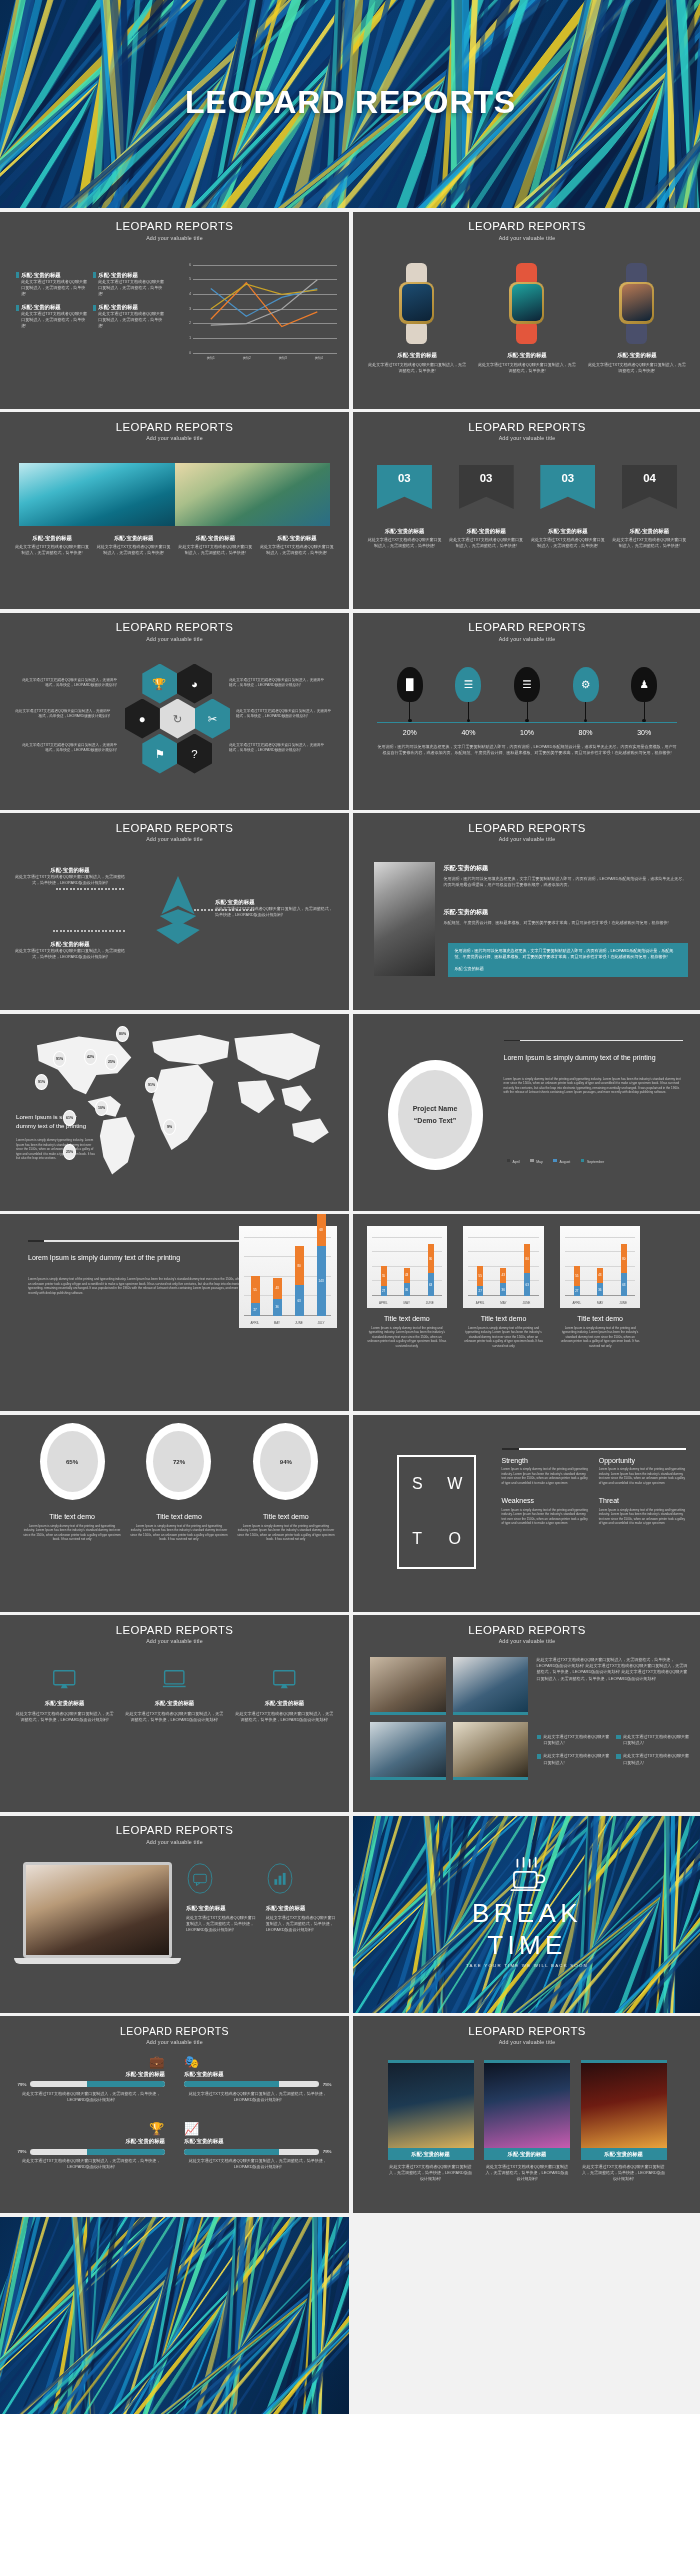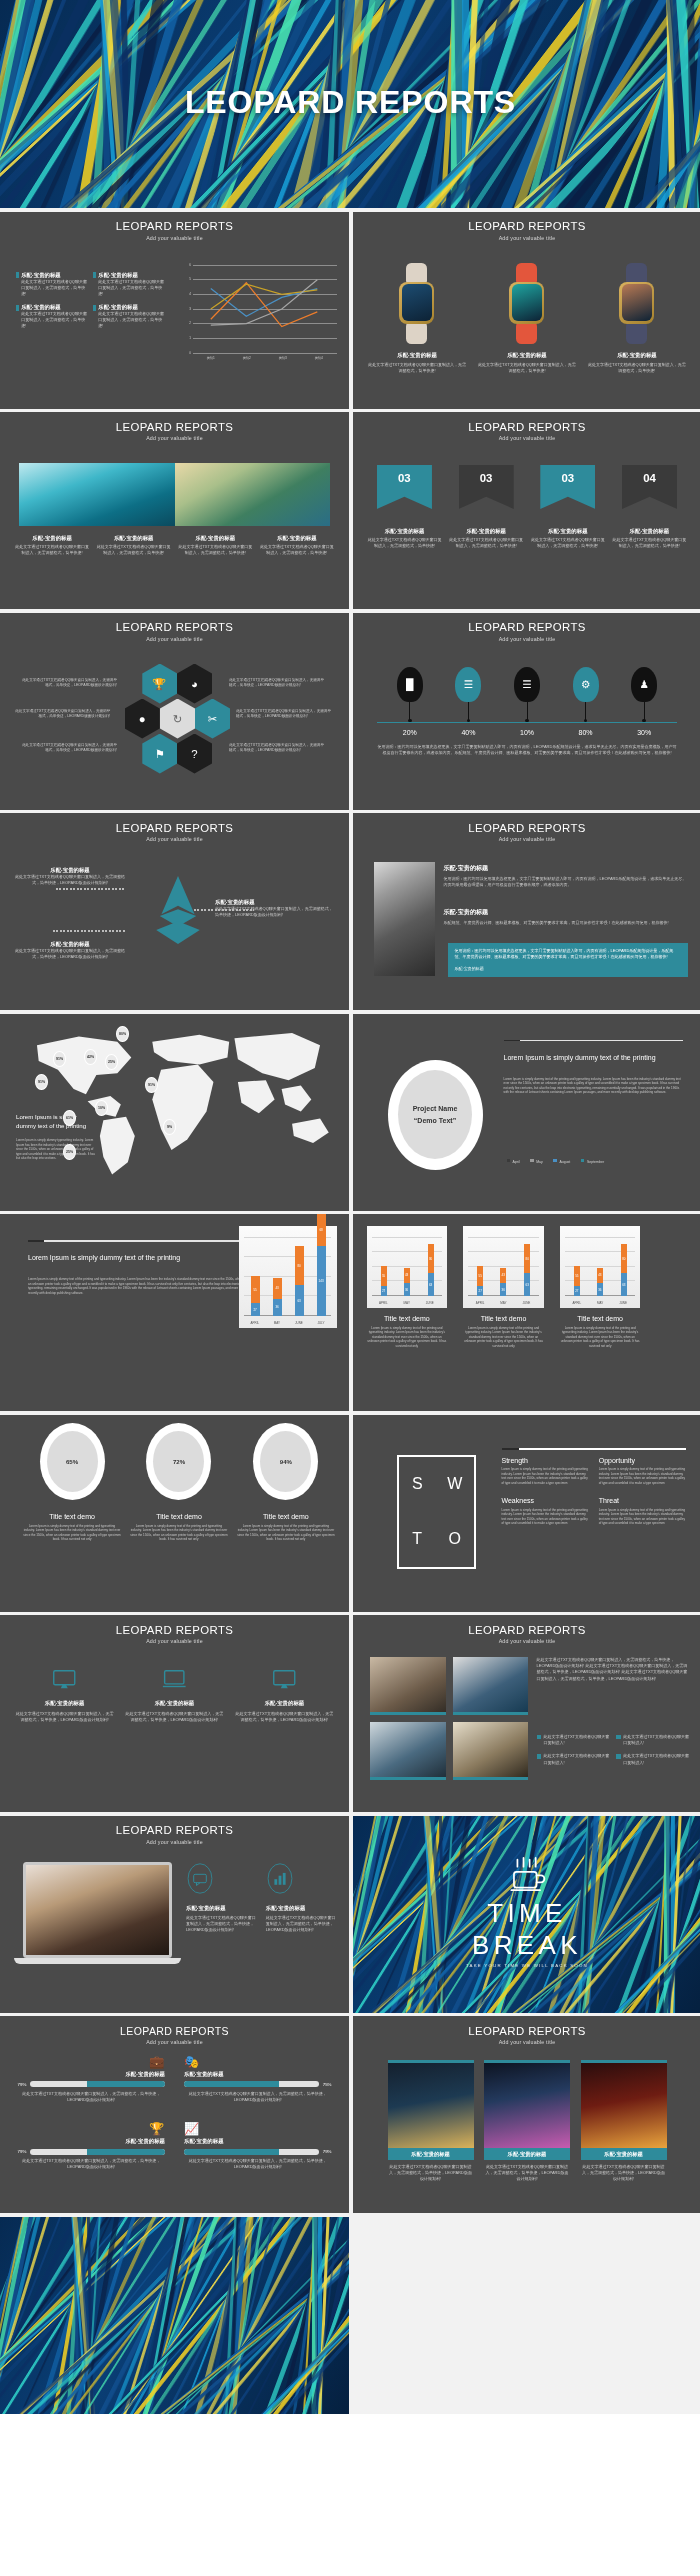--- a/index.html
+++ b/index.html
@@ -1132,22 +1132,22 @@
       <svg width="40" height="37" viewBox="0 0 46 42">
         <g stroke="#fff" stroke-width="2" fill="none" stroke-linecap="round">
           <path d="M12 4 v8 M19 2 v10 M26 4 v8 M33 2 v10"></path>
           <rect x="8" y="18" width="26" height="18" rx="3"></rect>
           <path d="M34 22 h5 a4 4 0 0 1 0 8 h-5"></path>
           <path d="M5 39 h33"></path>
         </g>
       </svg>
     </div>
     <div class="break-title">
+      <div>BREAK</div>
       <div>TIME</div>
-      <div>BREAK</div>
     </div>
     <div class="break-sub">TAKE YOUR TIME WE WILL BACK SOON</div>
   </div>
 
   <div class="slide">
     <div class="s-title" style="font-size:10.5px">LEOPARD REPORTS</div>
     <div class="s-sub">Add your valuable title</div>
     <div class="prog-grid" style="top:39px" id="progGrid">
         <div style="text-align:right">
           <div style="font-size:12.3px;color:#2e8b9b">💼</div>

